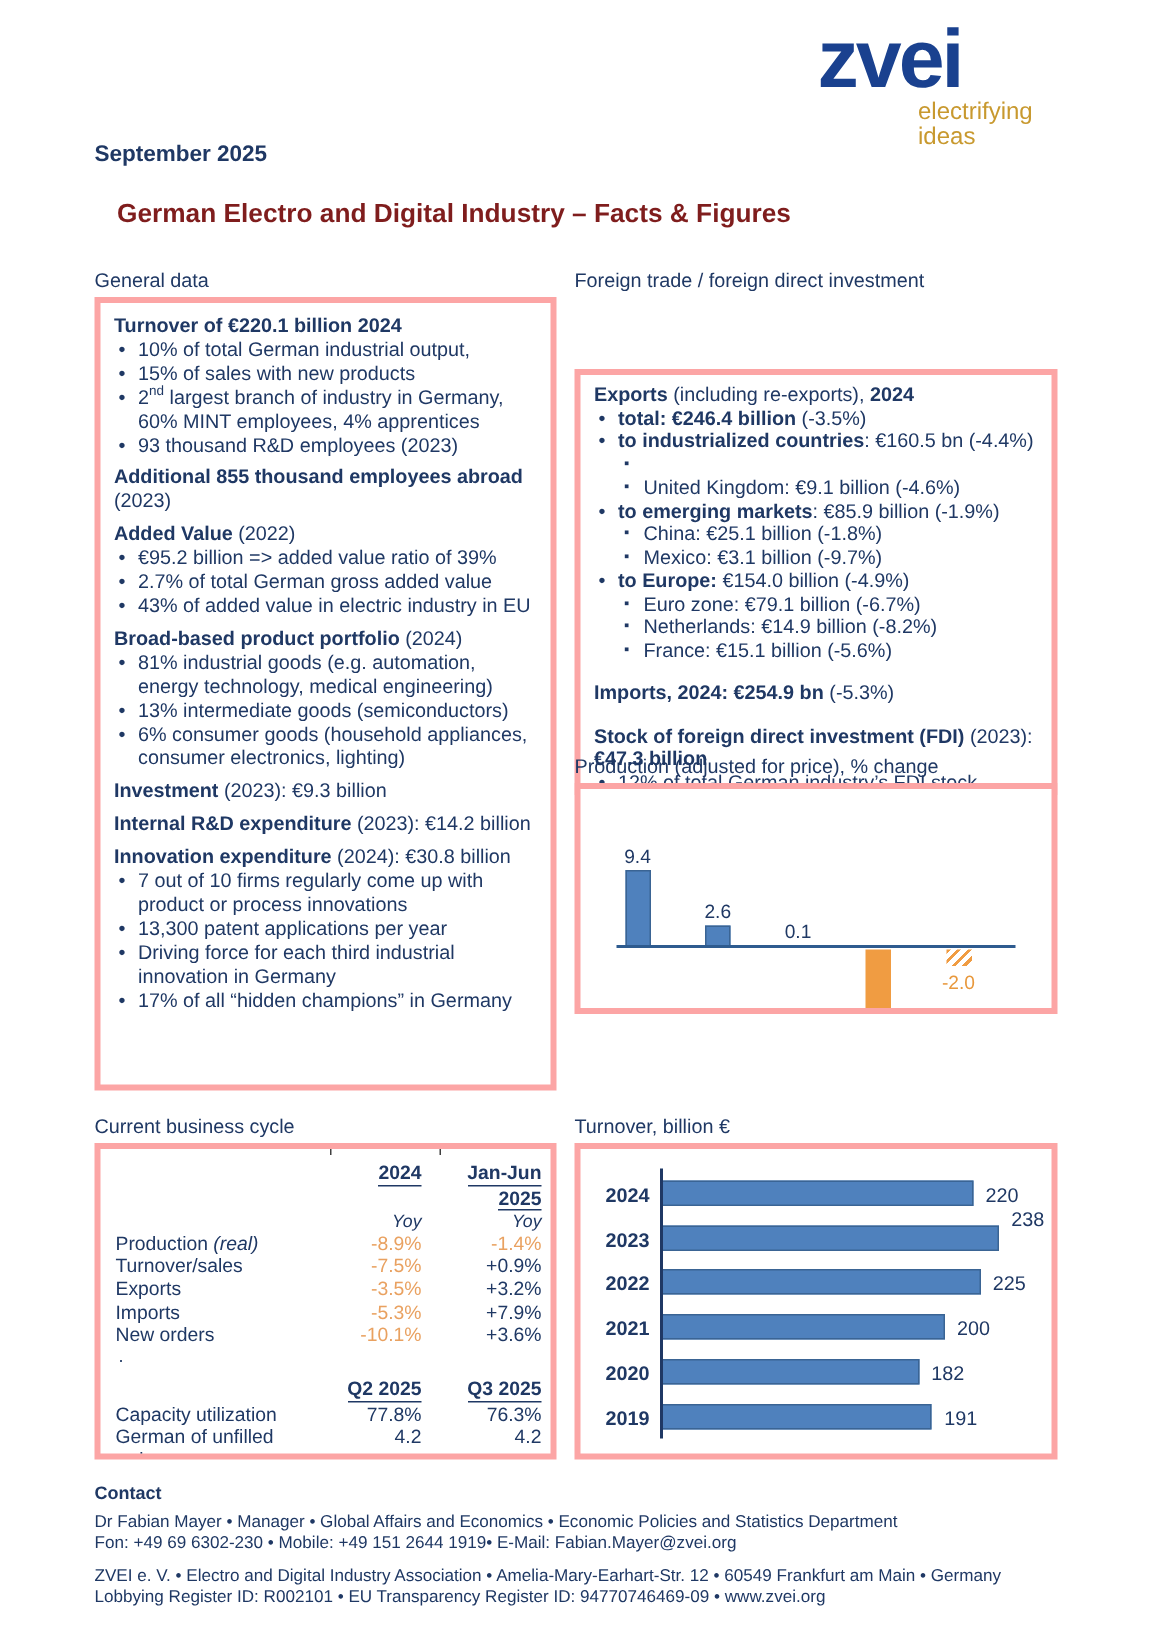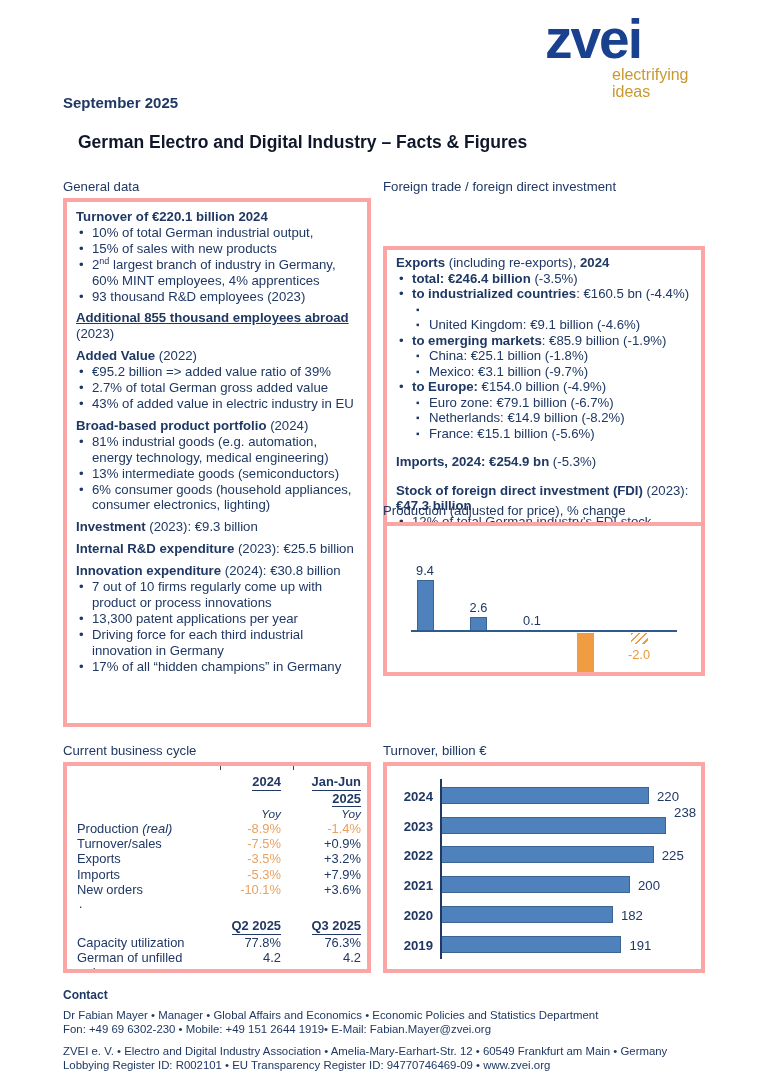--- a/index.html
+++ b/index.html
@@ -4,21 +4,21 @@
 <style>
   html,body{margin:0;padding:0;background:#fff;}
   body{font-family:"Liberation Sans","DejaVu Sans",sans-serif;color:#1F3864;}
   .page{position:relative;width:768px;height:1087px;background:#fff;overflow:hidden;}
 
   
   .logo{position:absolute;left:545px;top:10px;width:170px;}
   .logo-word{font-size:55px;font-weight:bold;color:#1A418F;letter-spacing:-2px;line-height:58px;}
   .logo-tag{margin-left:67px;margin-top:-2px;font-size:16px;line-height:17px;color:#C8992F;}
   .date{position:absolute;left:63px;top:94px;font-size:15px;font-weight:bold;}
-  .title{position:absolute;left:78px;top:132px;margin:0;font-size:17.5px;font-weight:bold;color:#0f172a;}
+  .title{position:absolute;left:78px;top:132px;margin:0;font-size:17.5px;font-weight:bold;color:#7f1d1d;}
 
   .sec-label{position:absolute;font-size:13.2px;color:#1F3864;}
   .box{position:absolute;border:4px solid #fca5a5;background:#fff;box-sizing:border-box;overflow:hidden;}
 
   
   .rich{font-size:13.2px;line-height:15.9px;padding:7px 8px 6px 9px;}
   .rich.tight{line-height:15.5px;padding:5px 8px 4px 9px;margin-top:48px;}
   .ln{display:flex;}
   .ln.h{margin-top:6px;font-weight:normal;}
   .ln.h:first-child{margin-top:0;}
@@ -86,21 +86,21 @@
       </div>
       <div class="ln b1">
         <span class="mk">•</span>
         <span class="tx"><span>2</span><sup>nd</sup><span> largest branch of industry in Germany, 60% MINT employees, 4% apprentices</span></span>
       </div>
       <div class="ln b1">
         <span class="mk">•</span>
         <span class="tx"><span>93 thousand R&amp;D employees (2023)</span></span>
       </div>
       <div class="ln h">
-        <span class="tx"><span style="font-weight: bold; text-decoration: underline;">Additional 855 thousand employees abroad</span></span>
+        <span class="tx"><span style="font-weight: bold;">Additional 855 thousand employees abroad</span></span>
       </div>
       <div class="ln hc">
         <span class="tx"><span>(2023)</span></span>
       </div>
       <div class="ln h">
         <span class="tx"><span style="font-weight: bold;">Added Value</span><span> (2022)</span></span>
       </div>
       <div class="ln b1">
         <span class="mk">•</span>
         <span class="tx"><span>€95.2 billion =&gt; added value ratio of 39%</span></span>
@@ -125,21 +125,21 @@
         <span class="tx"><span>13% intermediate goods (semiconductors)</span></span>
       </div>
       <div class="ln b1">
         <span class="mk">•</span>
         <span class="tx"><span>6% consumer goods (household appliances, consumer electronics, lighting)</span></span>
       </div>
       <div class="ln h">
         <span class="tx"><span style="font-weight: bold;">Investment</span><span> (2023): €9.3 billion</span></span>
       </div>
       <div class="ln h">
-        <span class="tx"><span style="font-weight: bold;">Internal R&amp;D expenditure</span><span> (2023): €25.5 billion</span></span>
+        <span class="tx"><span style="font-weight: bold;">Internal R&amp;D expenditure</span><span> (2023): €14.2 billion</span></span>
       </div>
       <div class="ln h">
         <span class="tx"><span style="font-weight: bold;">Innovation expenditure</span><span> (2024): €30.8 billion</span></span>
       </div>
       <div class="ln b1">
         <span class="mk">•</span>
         <span class="tx"><span>7 out of 10 firms regularly come up with product or process innovations</span></span>
       </div>
       <div class="ln b1">
         <span class="mk">•</span>

